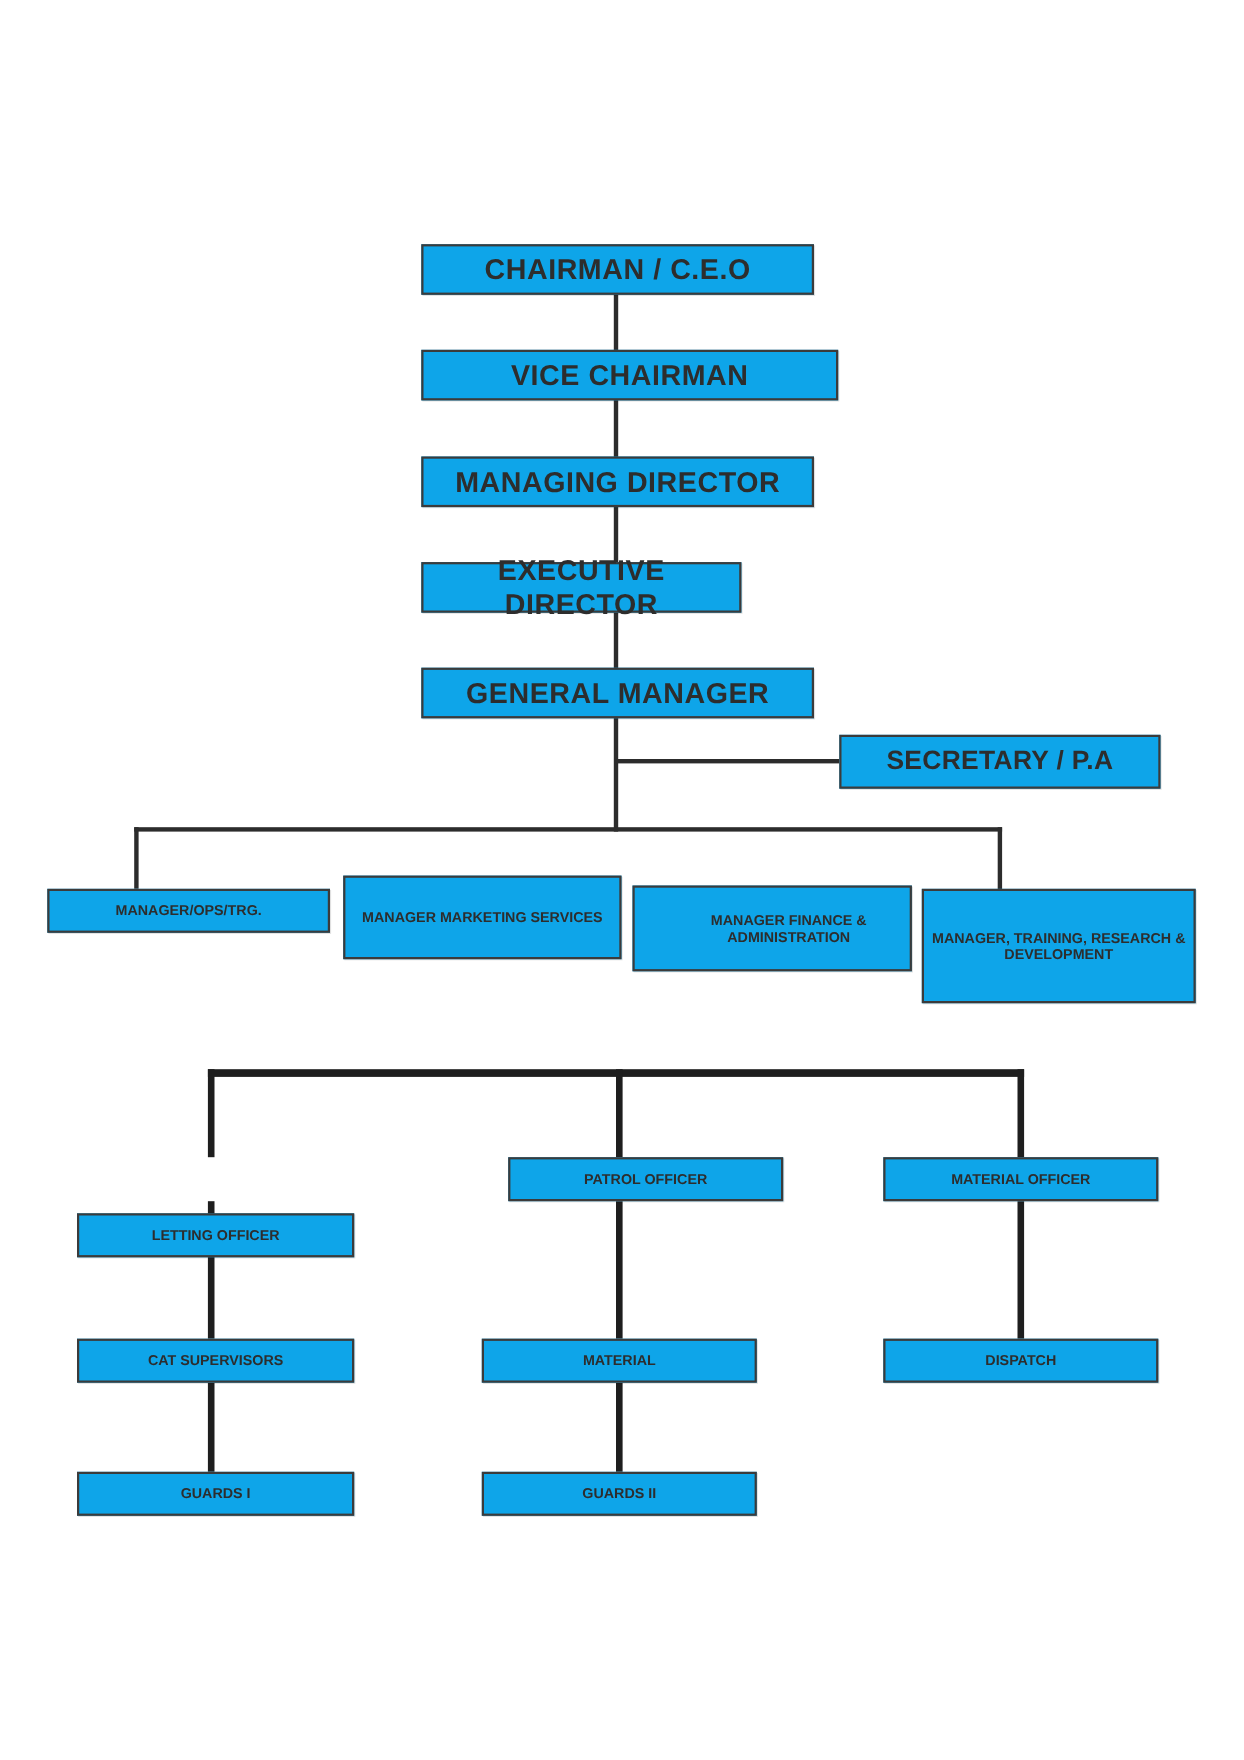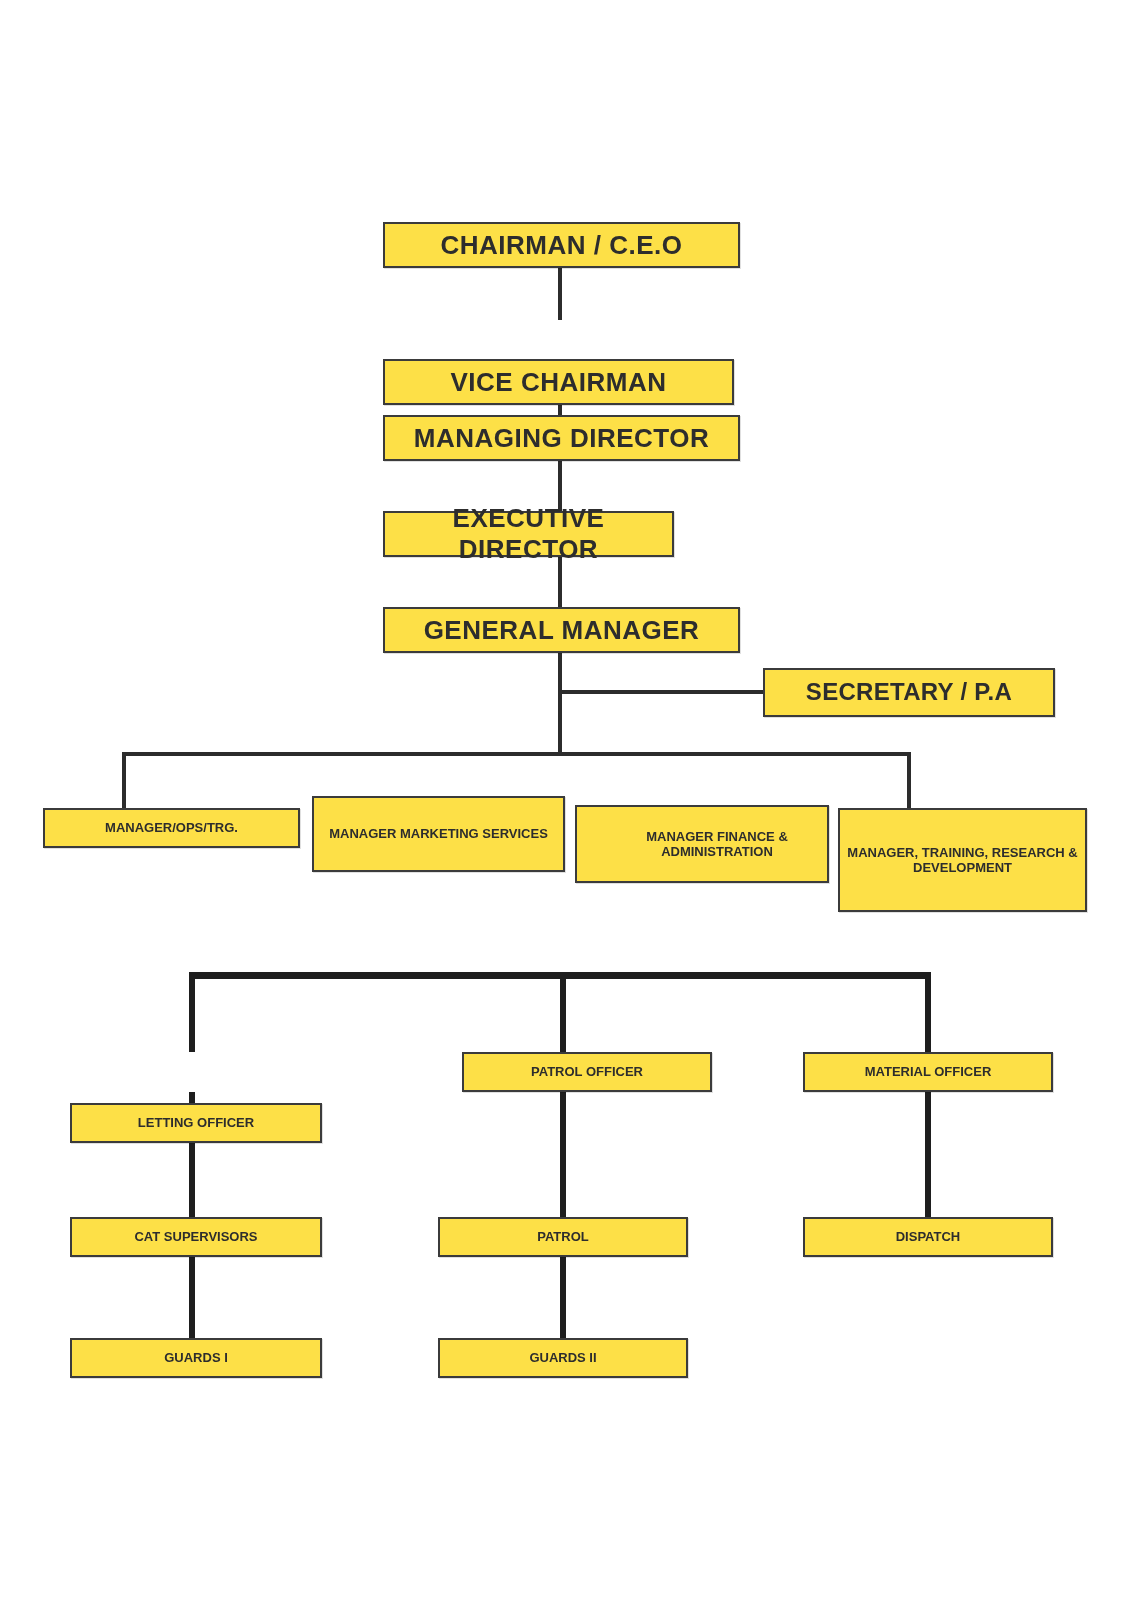--- a/index.html
+++ b/index.html
@@ -11,21 +11,21 @@
     position: relative;
     width: 1131px;
     height: 1600px;
     background: #ffffff;
     font-family: "Liberation Sans", sans-serif;
     overflow: hidden;
   }
   .node {
     position: absolute;
     box-sizing: border-box;
-    background: #fde047;
+    background: #0ea5e9;
     border: 2px solid #3b3b3b;
     color: #2d2d2d;
     font-weight: 700;
     display: flex;
     align-items: center;
     justify-content: center;
     text-align: center;
     line-height: 1.18;
     z-index: 2;
     box-shadow: 1px 1px 0 rgba(0,0,0,0.12);
@@ -64,21 +64,21 @@
 
   <div class="cline thick" style="left:189px; top:1092px; width:6px; height:125px;"></div>
   <div class="cline thick" style="left:560px; top:1092px; width:6px; height:125px;"></div>
   <div class="cline thick" style="left:925px; top:1092px; width:6px; height:125px;"></div>
 
   <div class="cline thick" style="left:189px; top:1257px; width:6px; height:81px;"></div>
   <div class="cline thick" style="left:560px; top:1257px; width:6px; height:81px;"></div>
 
   <div class="node node-lg" style="left:383px; top:222px; width:357px; height:46px;">CHAIRMAN / C.E.O</div>
 
-  <div class="node node-lg" style="left:383px; top:318px; width:351px; height:46px;margin-top:41px;">VICE CHAIRMAN</div>
+  <div class="node node-lg" style="left:383px; top:318px; width:379px; height:46px;">VICE CHAIRMAN</div>
 
   <div class="node node-lg" style="left:383px; top:415px; width:357px; height:46px;">MANAGING DIRECTOR</div>
 
   <div class="node node-lg" style="left:383px; top:511px; width:291px; height:46px;">EXECUTIVE DIRECTOR</div>
 
   <div class="node node-lg" style="left:383px; top:607px; width:357px; height:46px;">GENERAL MANAGER</div>
 
   <div class="node node-md" style="left:763px; top:668px; width:292px; height:49px;">SECRETARY / P.A</div>
 
   <div class="node node-sm" style="left:43px; top:808px; width:257px; height:40px;">MANAGER/OPS/TRG.</div>
@@ -90,21 +90,21 @@
   <div class="node node-sm" style="left:838px; top:808px; width:249px; height:104px;">MANAGER, TRAINING, RESEARCH &amp; DEVELOPMENT</div>
 
   <div class="node node-sm" style="left:70px; top:1103px; width:252px; height:40px;">LETTING OFFICER</div>
 
   <div class="node node-sm" style="left:462px; top:1052px; width:250px; height:40px;">PATROL OFFICER</div>
 
   <div class="node node-sm" style="left:803px; top:1052px; width:250px; height:40px;">MATERIAL OFFICER</div>
 
   <div class="node node-sm" style="left:70px; top:1217px; width:252px; height:40px;">CAT SUPERVISORS</div>
 
-  <div class="node node-sm" style="left:438px; top:1217px; width:250px; height:40px;">PATROL</div>
+  <div class="node node-sm" style="left:438px; top:1217px; width:250px; height:40px;">MATERIAL</div>
 
   <div class="node node-sm" style="left:803px; top:1217px; width:250px; height:40px;">DISPATCH</div>
 
   <div class="node node-sm" style="left:70px; top:1338px; width:252px; height:40px;">GUARDS I</div>
 
   <div class="node node-sm" style="left:438px; top:1338px; width:250px; height:40px;">GUARDS II</div>
 
 </div>
 
 </body></html>

